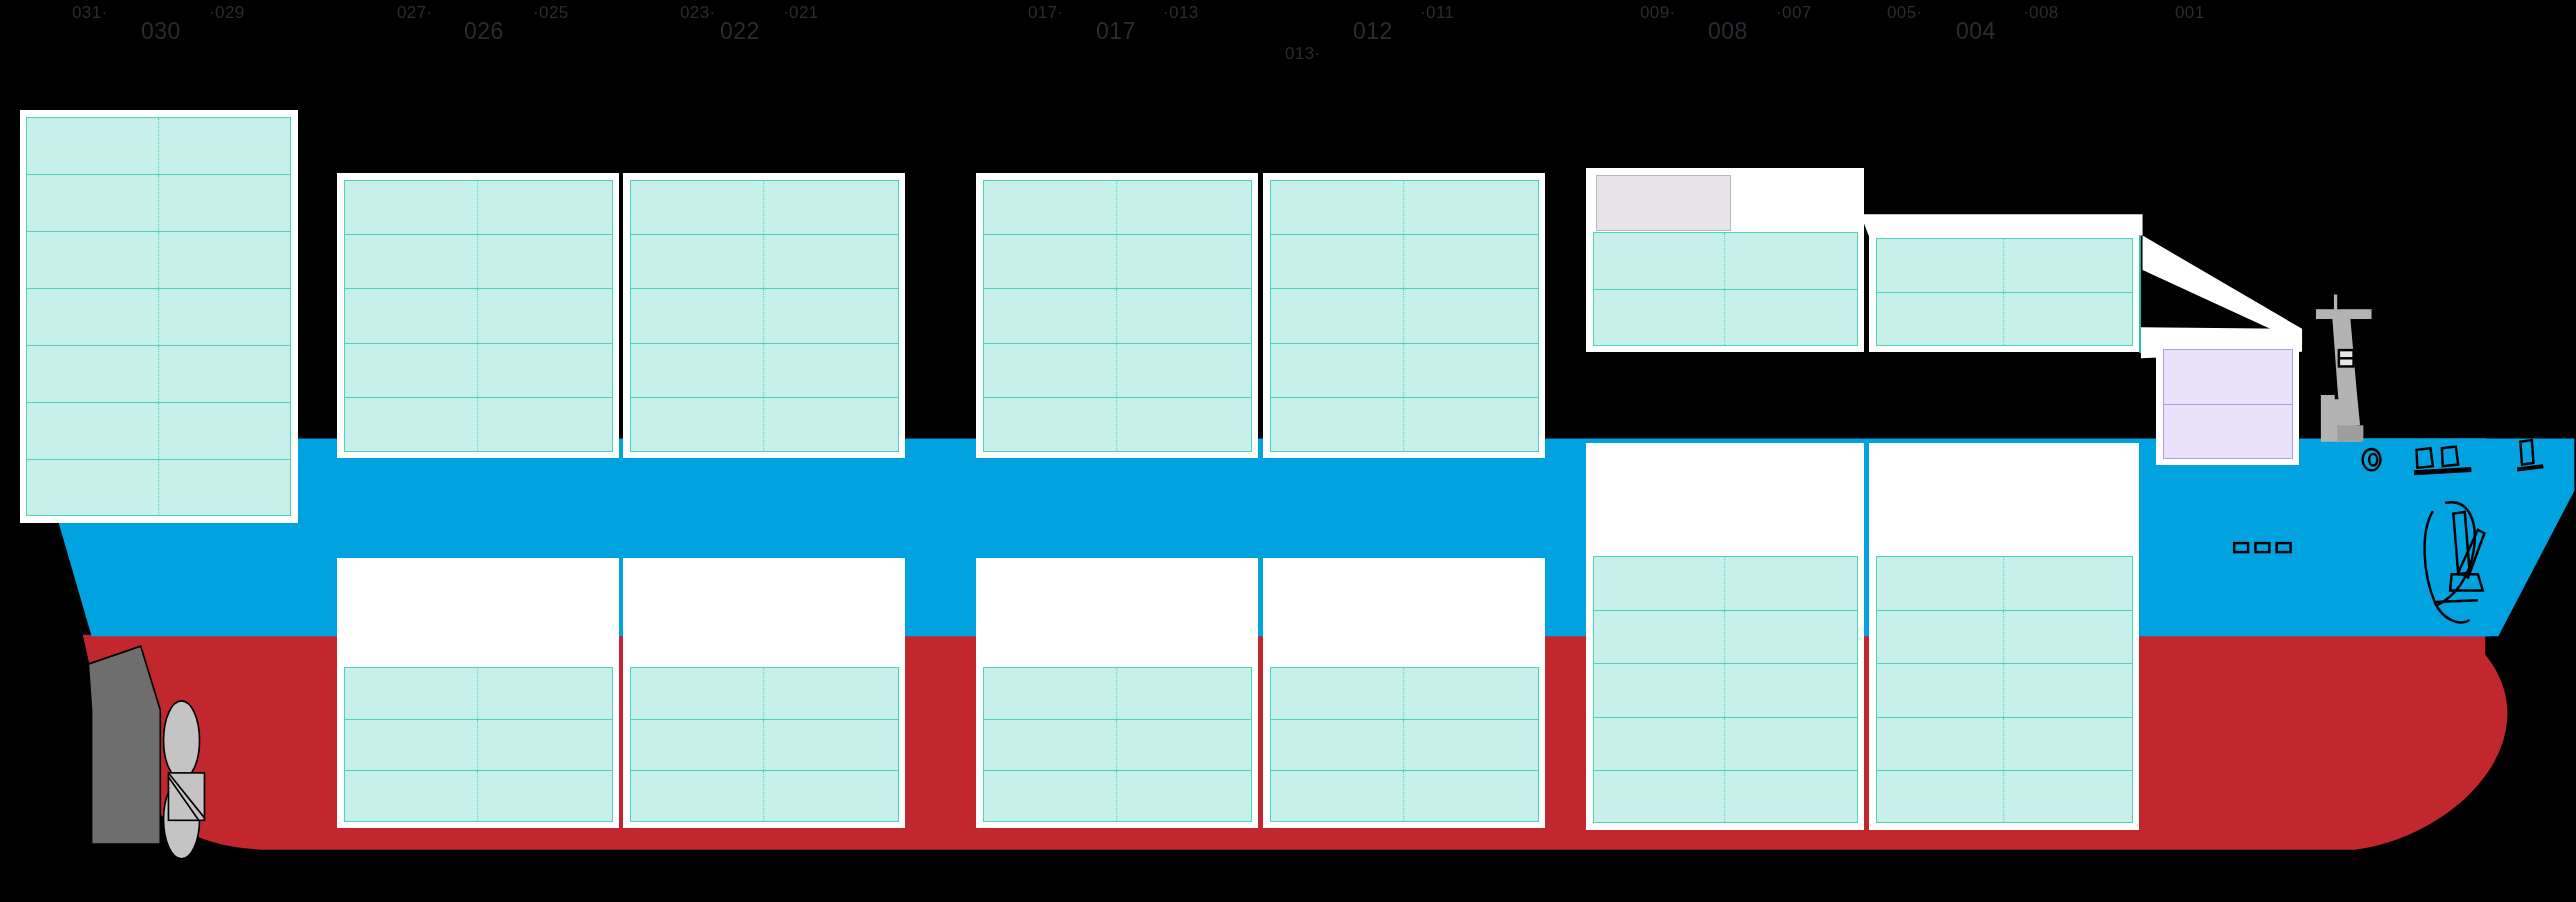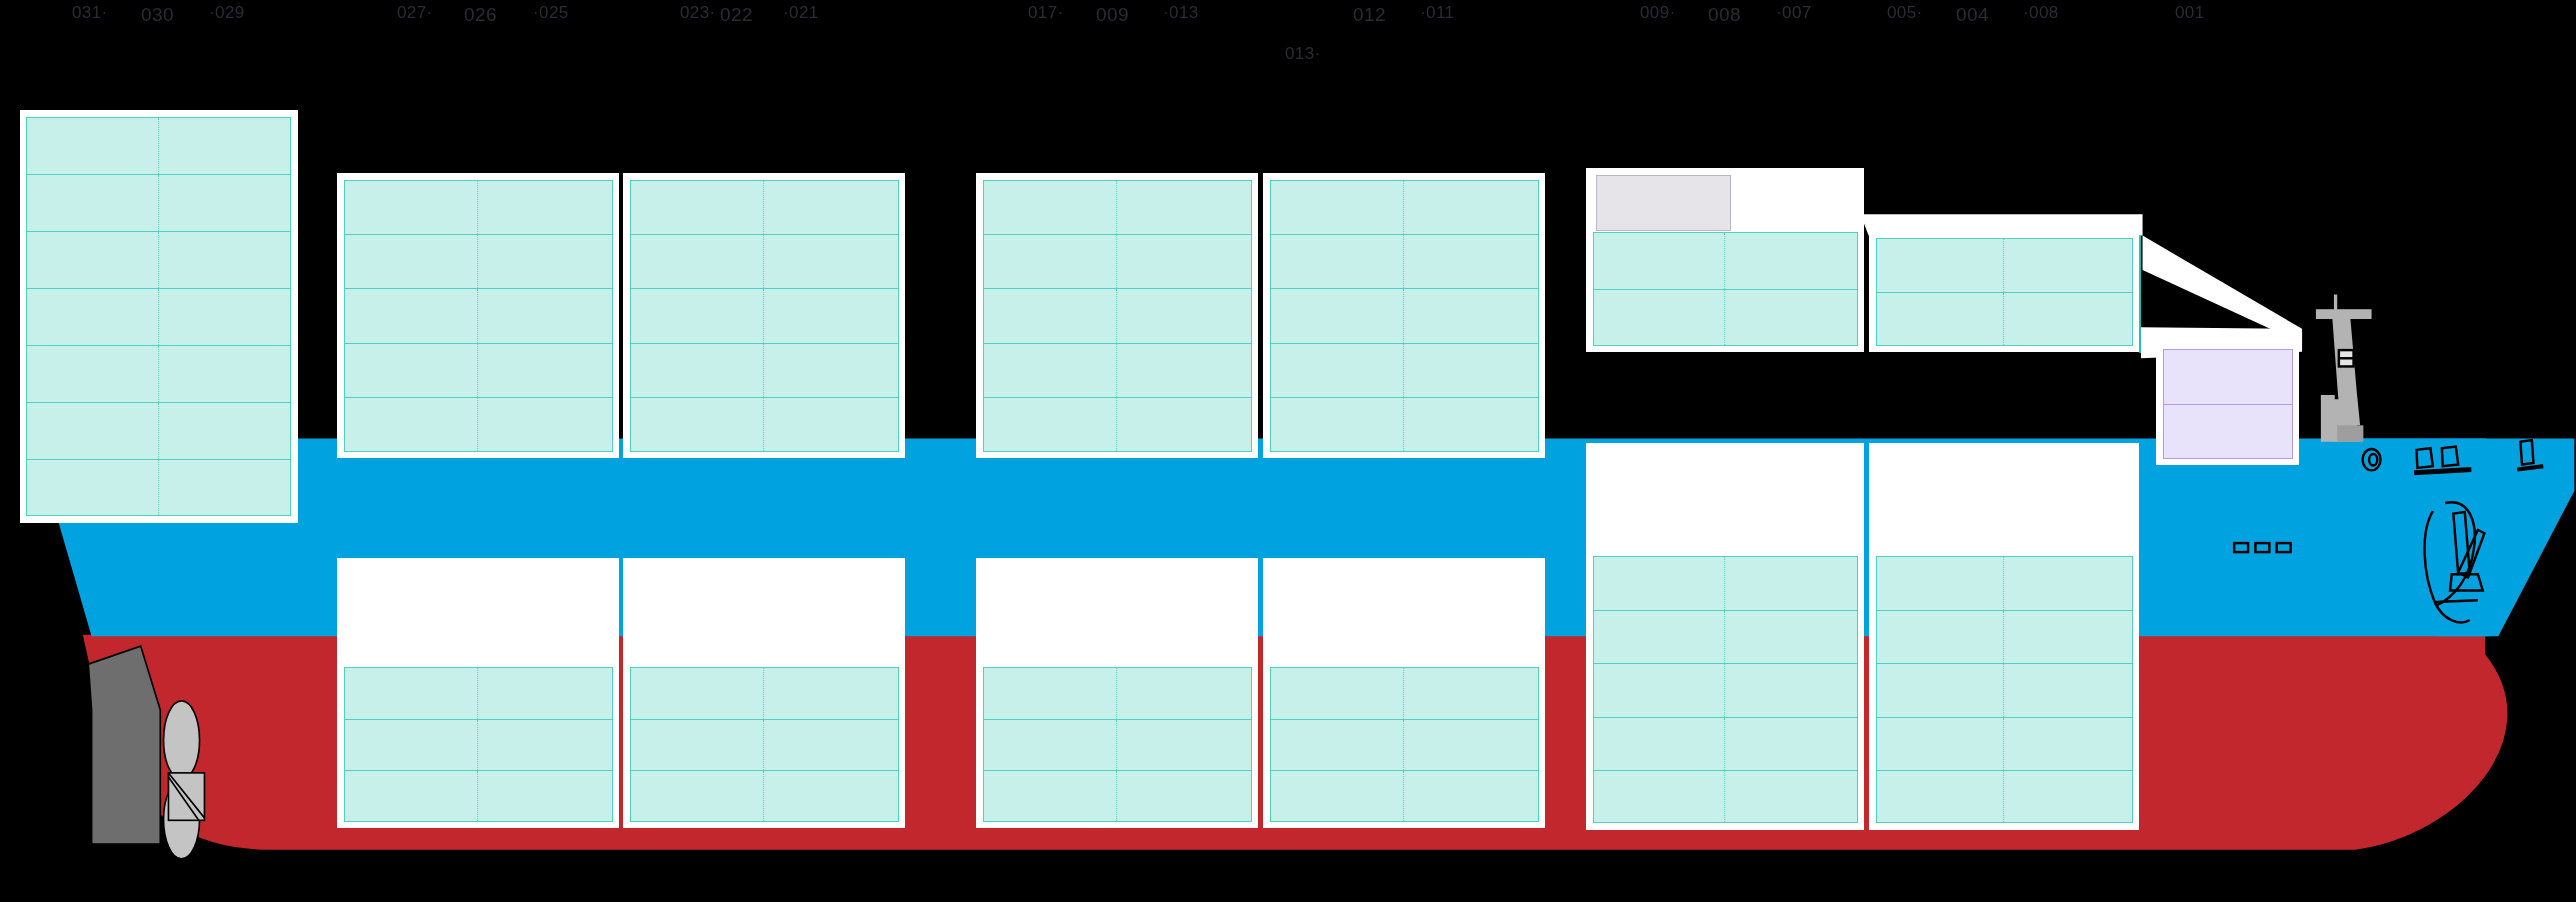--- a/index.html
+++ b/index.html
@@ -15,21 +15,21 @@
   
   .baylabel{
     position:absolute;
     color:#2b2b33;
     font-size:17px;
     letter-spacing:0.4px;
     white-space:nowrap;
     font-family:"Liberation Sans",sans-serif;
   }
   .baylabel.odd{top:3.3px;}
-  .baylabel.even{top:4px;font-size:19px;}
+  .baylabel.even{top:18px;font-size:23px;}
 
   
   .stack{
     position:absolute;
     background:#ffffff;
     box-sizing:border-box;
   }
   .stackgrid{
     position:absolute;
     display:flex;
@@ -99,21 +99,21 @@
       <div class="baylabel odd" style="left: 1640px;">009·</div>
       <div class="baylabel odd" style="left: 1776px;">·007</div>
       <div class="baylabel odd" style="left: 1887px;">005·</div>
       <div class="baylabel odd" style="left: 2023px;">·008</div>
       <div class="baylabel odd" style="left: 2175px;">001</div>
     </div>
   <div id="labels-even">
       <div class="baylabel even" style="left: 141px;">030</div>
       <div class="baylabel even" style="left: 464px;">026</div>
       <div class="baylabel even" style="left: 720px; text-align: center;">022</div>
-      <div class="baylabel even" style="left: 1096px;">009</div>
+      <div class="baylabel even" style="left: 1096px;">017</div>
       <div class="baylabel even" style="left: 1353px;">012</div>
       <div class="baylabel even" style="left: 1708px;">008</div>
       <div class="baylabel even" style="left: 1956px;">004</div>
     </div>
 
   <svg width="2576" height="903" style="position:absolute;left:0;top:0;" viewBox="0 0 3150 1104">
 
     <path d="M 100,775 L 3040,775 L 3040,800
              C 3120,900 3010,1022 2880,1040
              L 330,1040

